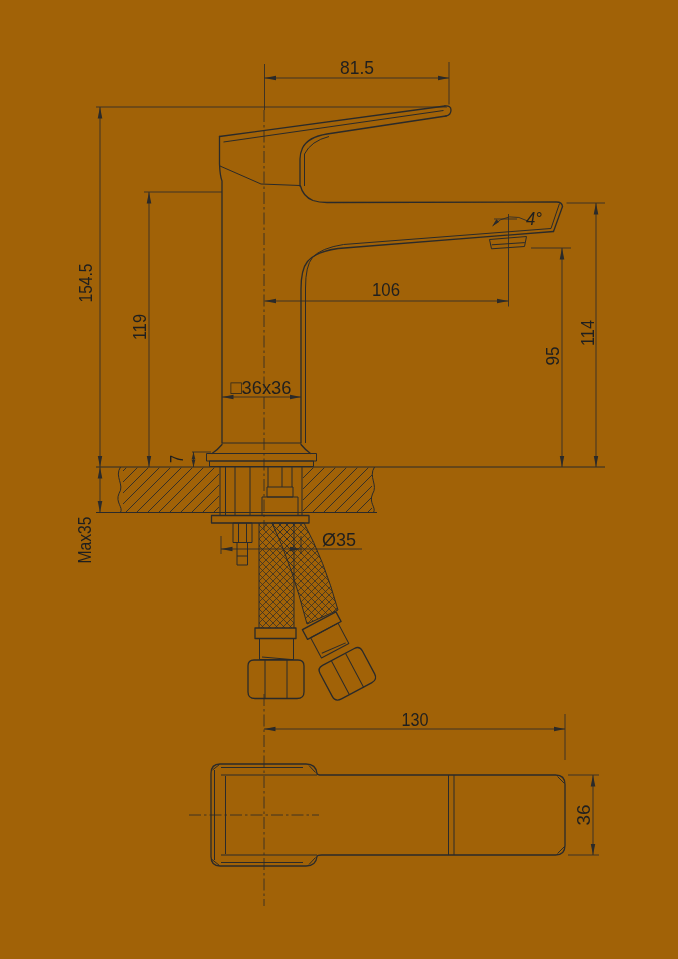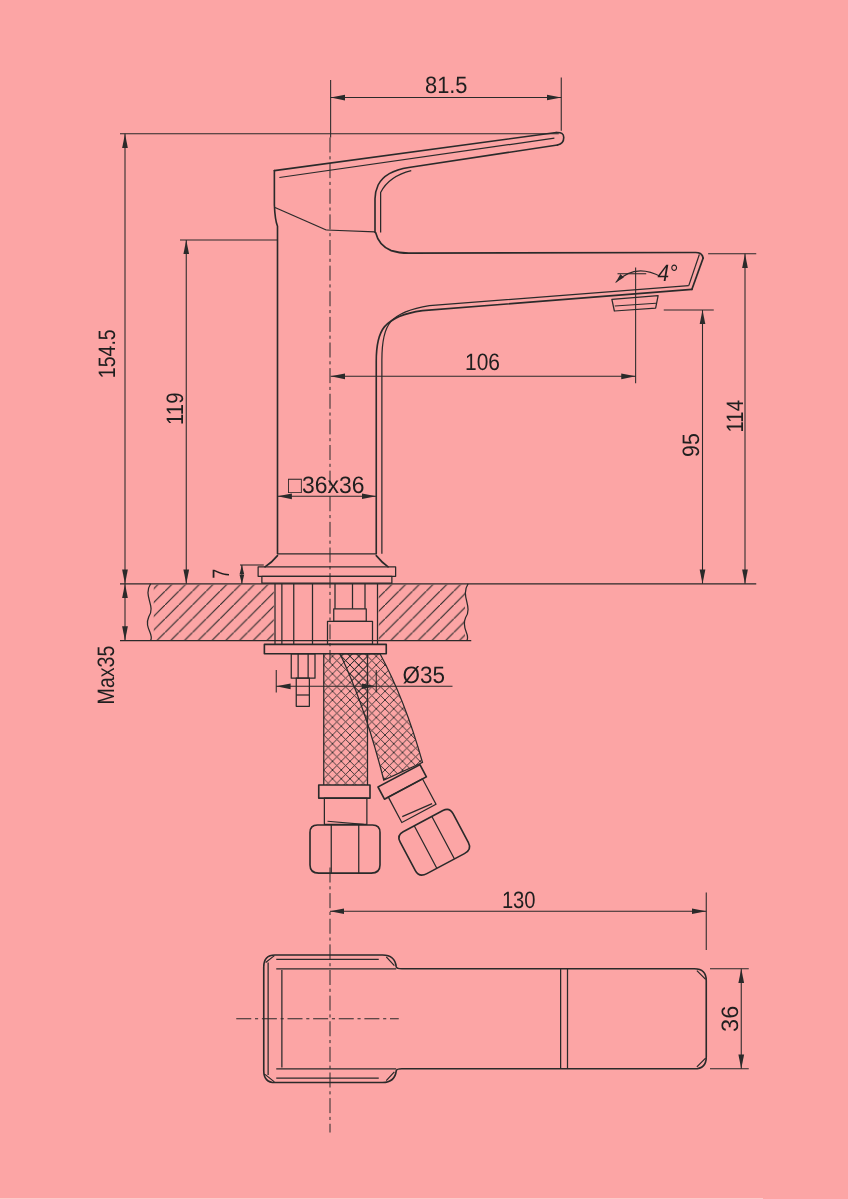--- a/index.html
+++ b/index.html
@@ -1,16 +1,16 @@
 <!DOCTYPE html>
 <html><head>
 <meta charset="utf-8">
 <style>
   html,body{margin:0;padding:0;background:#fff;}
-  .stage{position:relative;width:678px;height:959px;background:#fca5a5;overflow:hidden;
+  .stage{position:relative;width:678px;height:959px;background:#a16207;overflow:hidden;
          font-family:"Liberation Sans", sans-serif;}
   svg{display:block;}
   .o  {stroke:#2a2a2a;stroke-width:1.3;fill:none;stroke-linejoin:round;stroke-linecap:round;}
   .o2 {stroke:#2a2a2a;stroke-width:1;fill:none;stroke-linejoin:round;}
   .d  {stroke:#2a2a2a;stroke-width:0.85;fill:none;}
   .cl {stroke:#2a2a2a;stroke-width:0.8;fill:none;stroke-dasharray:12 3 2.5 3;}
   text{fill:#1f1f1f;font-family:"Liberation Sans", sans-serif;font-size:19px;}
   .it{font-style:italic;}
 </style>
 </head>

